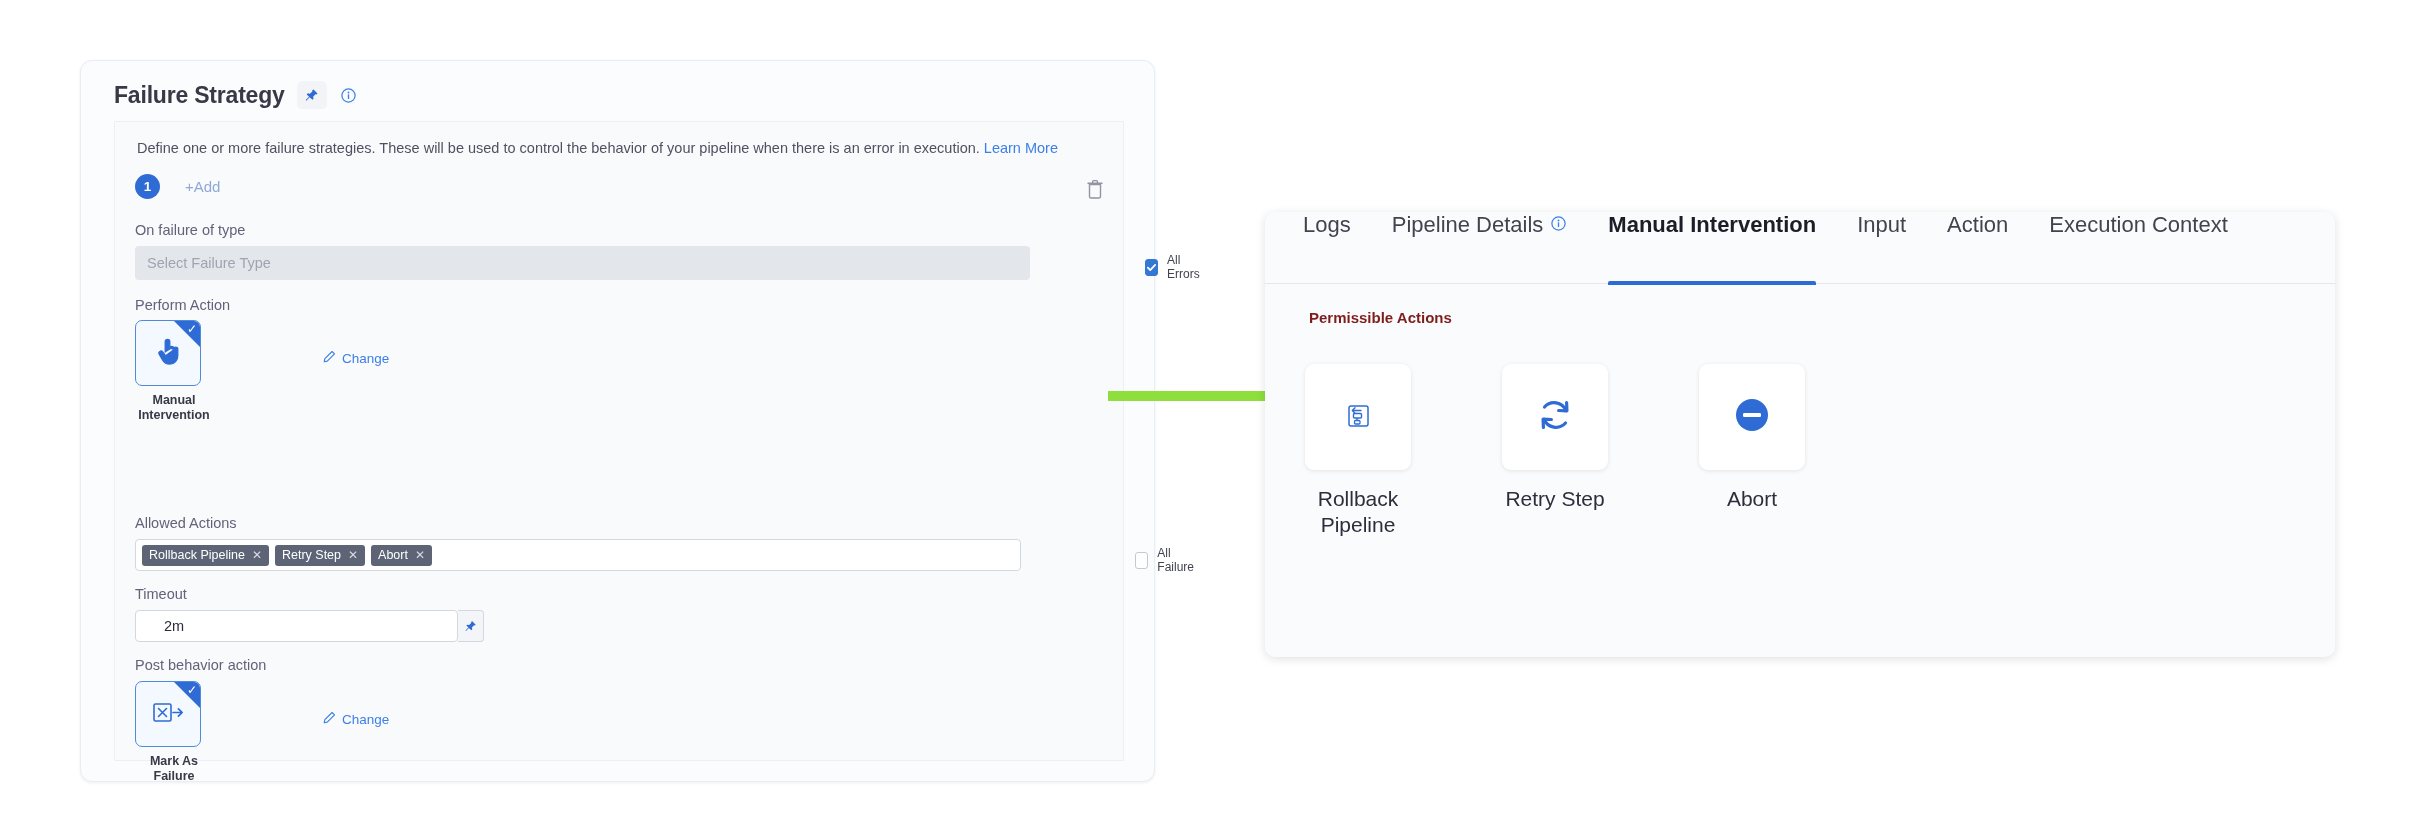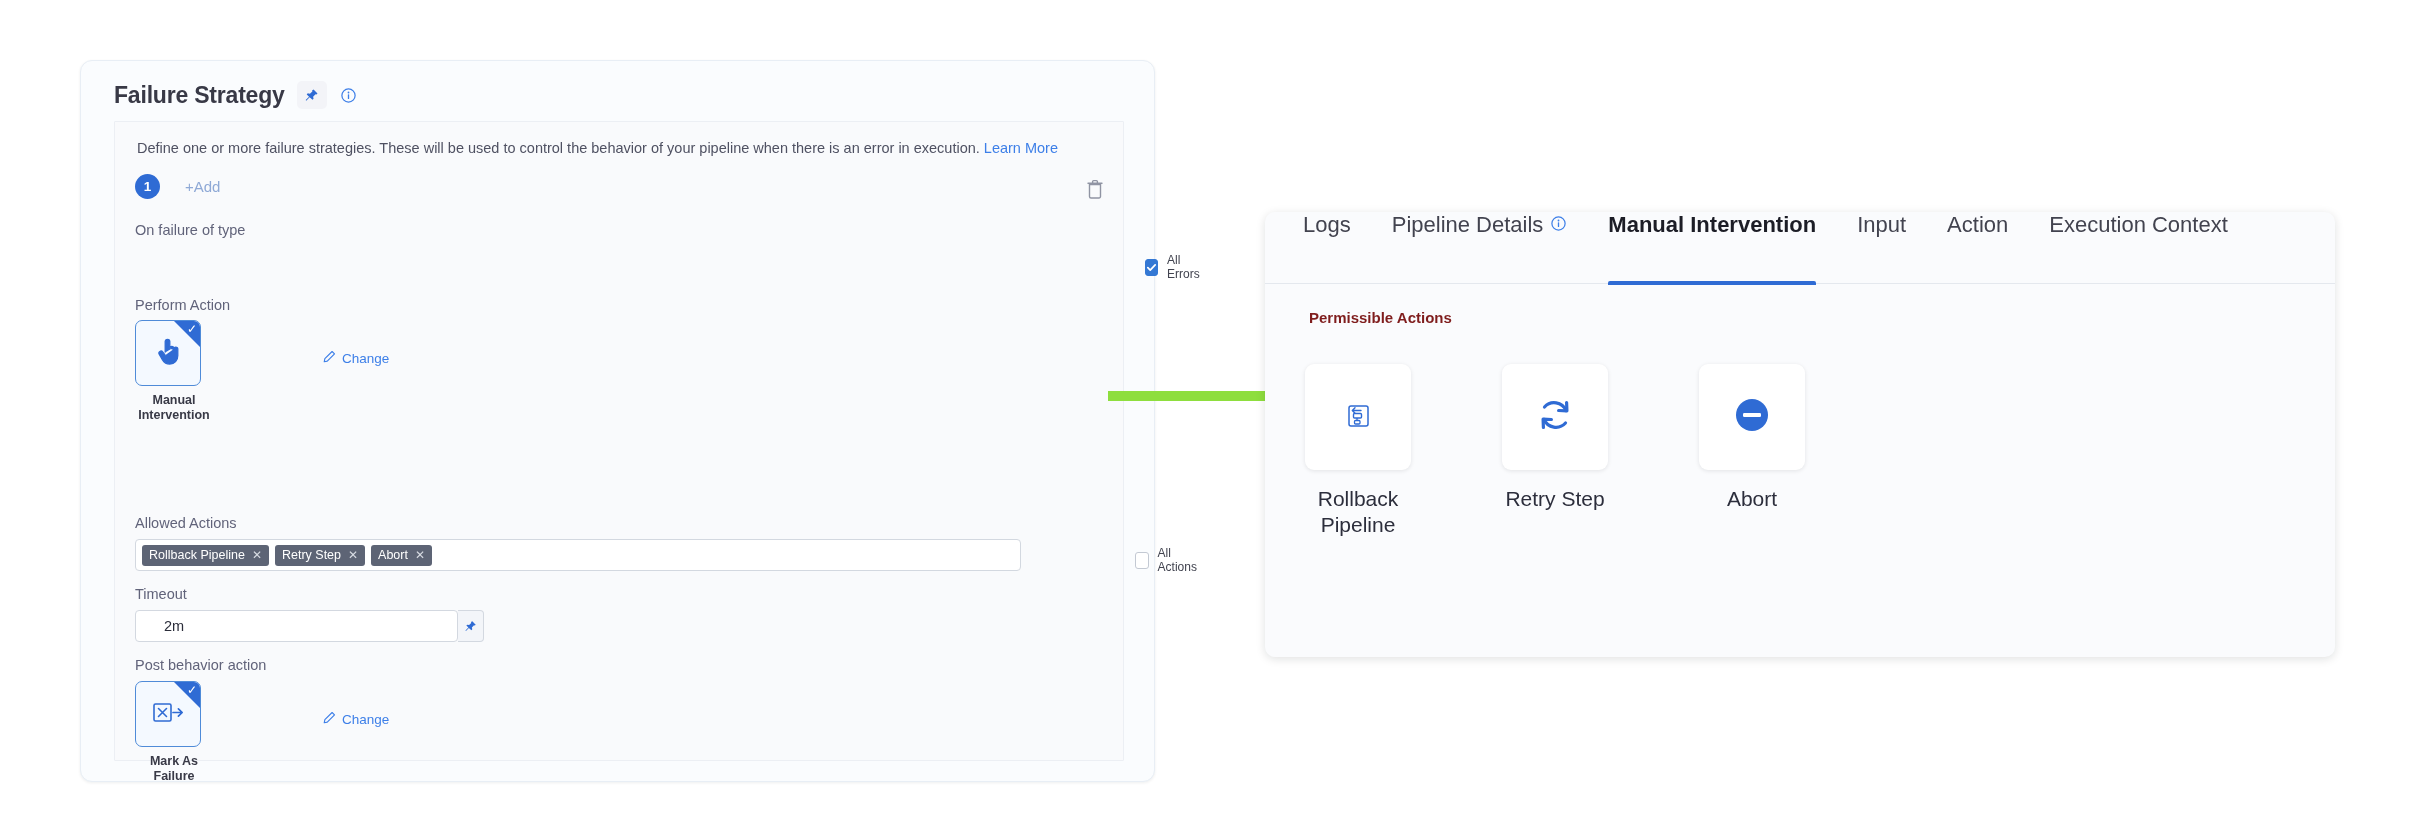--- a/index.html
+++ b/index.html
@@ -391,20 +391,23 @@
       </div>
 
       <div class="trash-btn">
         <svg width="20" height="22" viewBox="0 0 20 22">
             <path d="M4.5 6.5h11v12a1.5 1.5 0 01-1.5 1.5H6a1.5 1.5 0 01-1.5-1.5z" fill="none" stroke="#9094a3" stroke-width="1.4"></path>
             <path d="M3 5.2h14M7.6 5.2V3.6a1 1 0 011-1h2.8a1 1 0 011 1v1.6" fill="none" stroke="#9094a3" stroke-width="1.4" stroke-linecap="round"></path>
           </svg>
       </div>
 
       <div class="field-label" style="left:20px; top:100px;">On failure of type</div>
+      <div class="select-box" style="left:20px; top:124px; width:895px;">
+        <span>Select Failure Type</span>
+      </div>
       <div class="cbrow" style="left:1030px; top:131px;">
         <div class="cb on">
           <svg width="11" height="11" viewBox="0 0 12 12">
               <path d="M2 6.2l2.6 2.6L10 3.2" fill="none" stroke="#fff" stroke-width="1.9" stroke-linecap="round" stroke-linejoin="round"></path>
             </svg>
         </div>
         <span class="cb-label">All Errors</span>
       </div>
 
       <div class="field-label" style="left:20px; top:175px;">Perform Action</div>
@@ -439,21 +442,21 @@
           <span>Retry Step</span>
           <span class="tag-x">✕</span>
         </span>
         <span class="tag">
           <span>Abort</span>
           <span class="tag-x">✕</span>
         </span>
       </div>
       <div class="cbrow" style="left:1020px; top:424px;">
         <div class="cb off"></div>
-        <span class="cb-label">All Actions</span>
+        <span class="cb-label">All Failure</span>
       </div>
 
       <div class="field-label" style="left:20px; top:464px;">Timeout</div>
       <div class="txtbox" style="left:20px; top:488px; width:323px;padding-left:28px;">
         <span>2m</span>
       </div>
       <div class="pin-side" style="left:343px; top:488px;">
         <svg width="13" height="13" viewBox="0 0 16 16">
             <path d="M10.2 1.6l4.2 4.2-1.1 1.1-1-.3-2.6 2.6.5 2.3-1.1 1.1L6 9.9l-3.6 3.6-.6-.6L5.4 9.3 2.9 6.8 4 5.7l2.3.5L8.9 3.6l-.3-1z" fill="#2f6bd4"></path>
           </svg>

